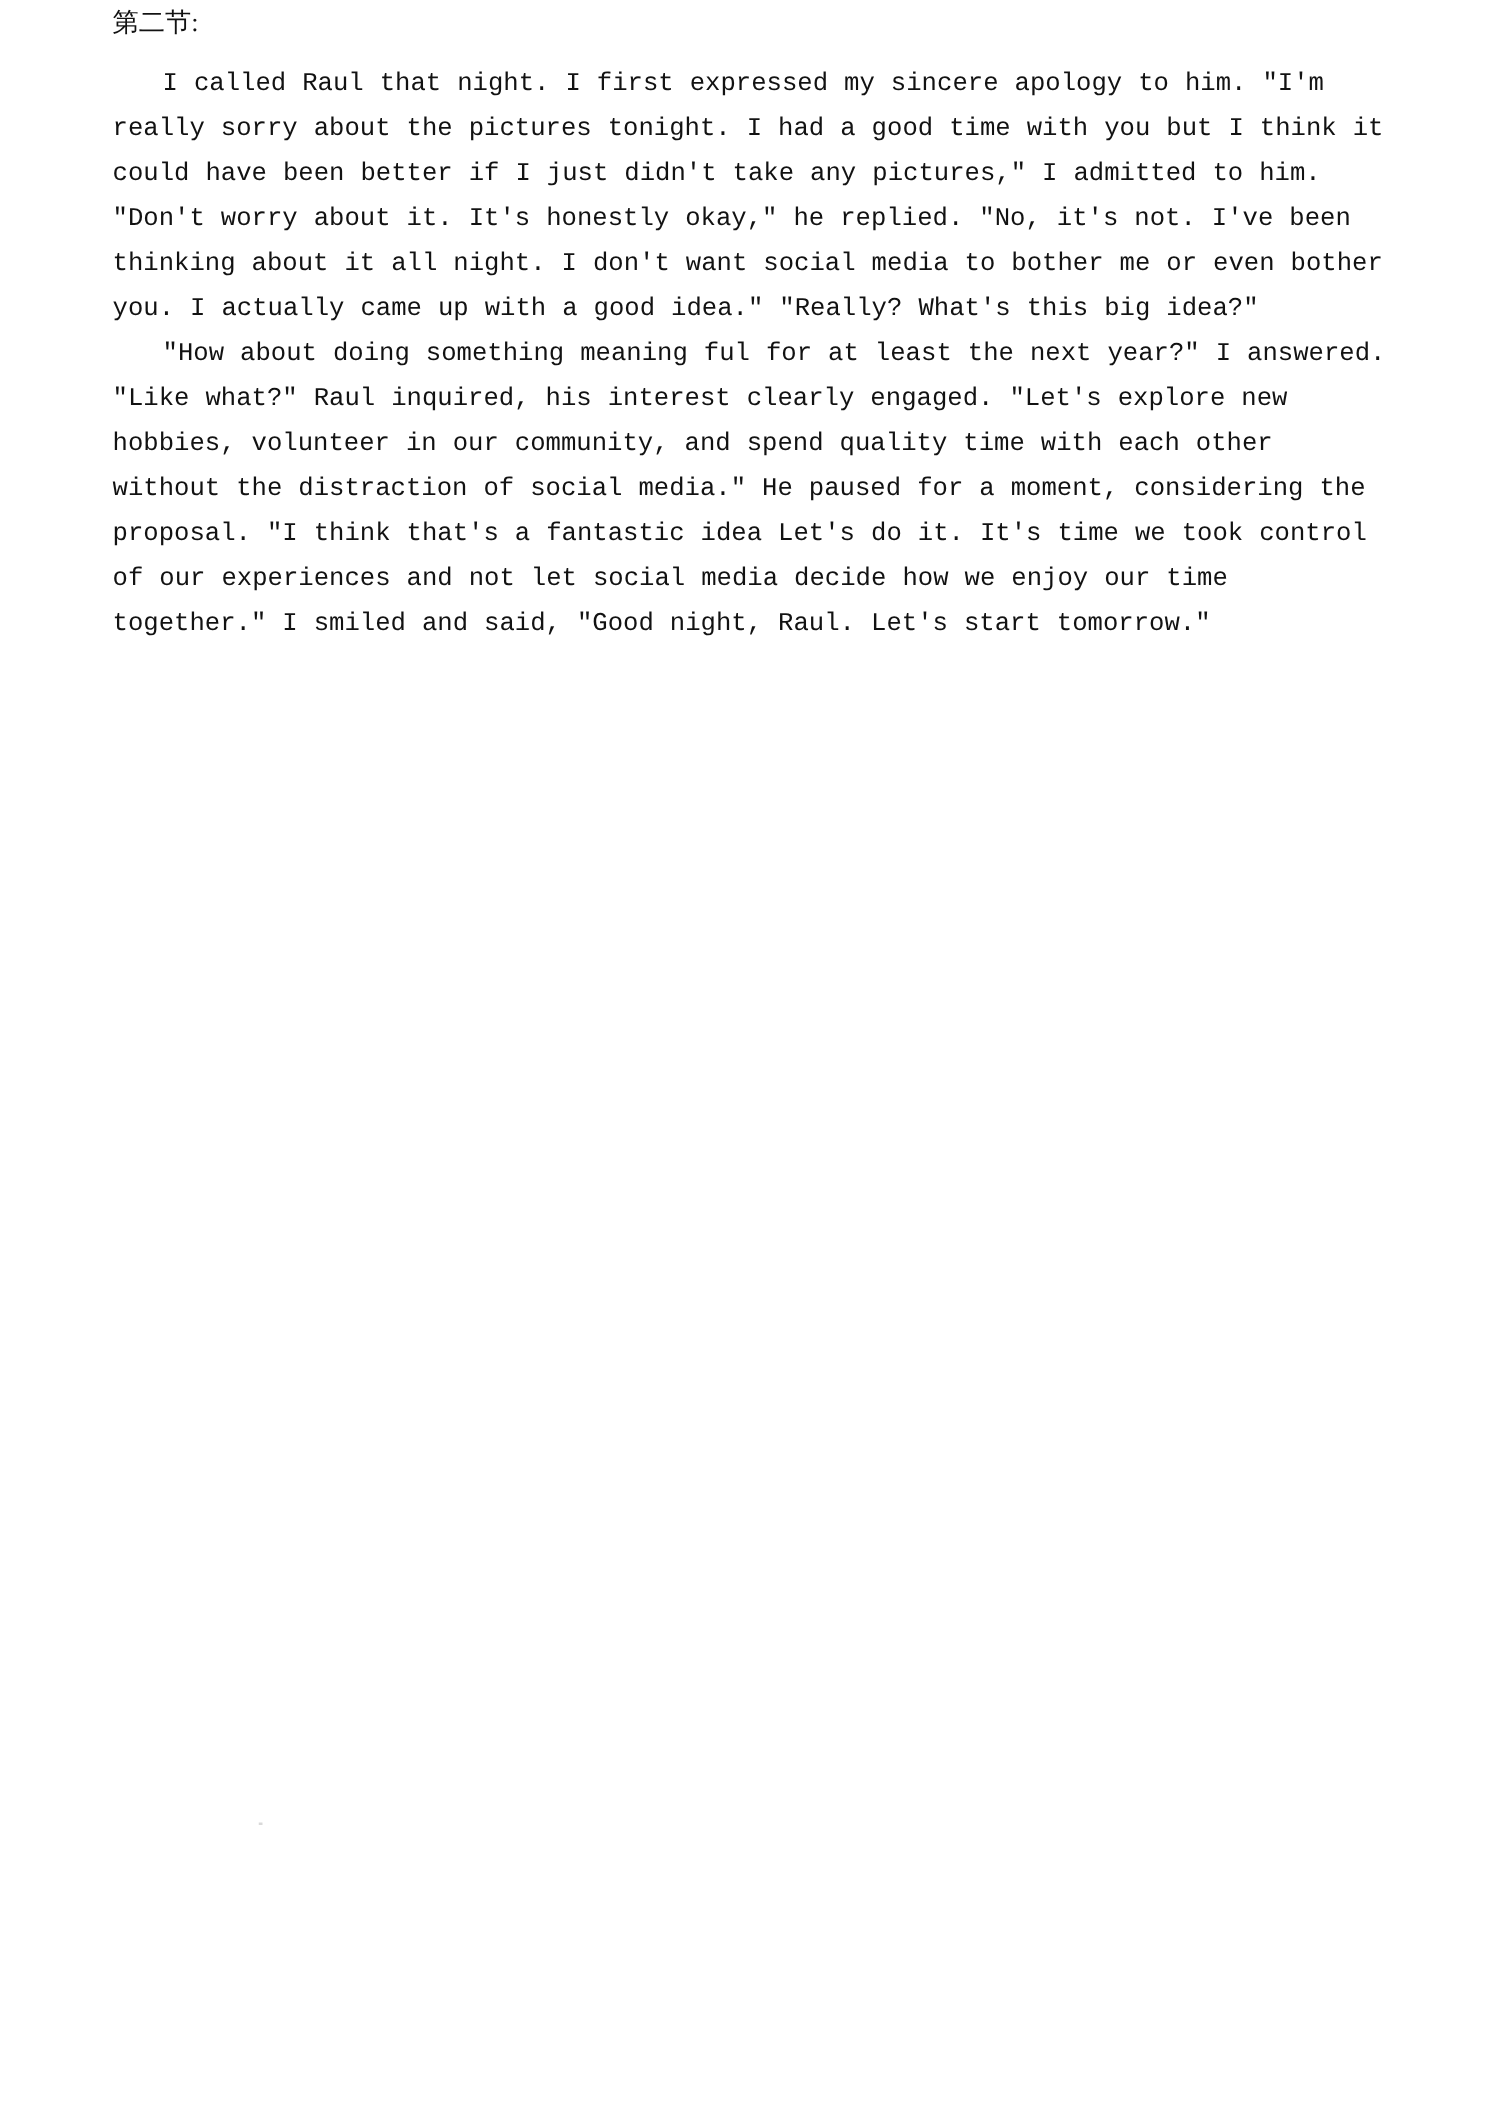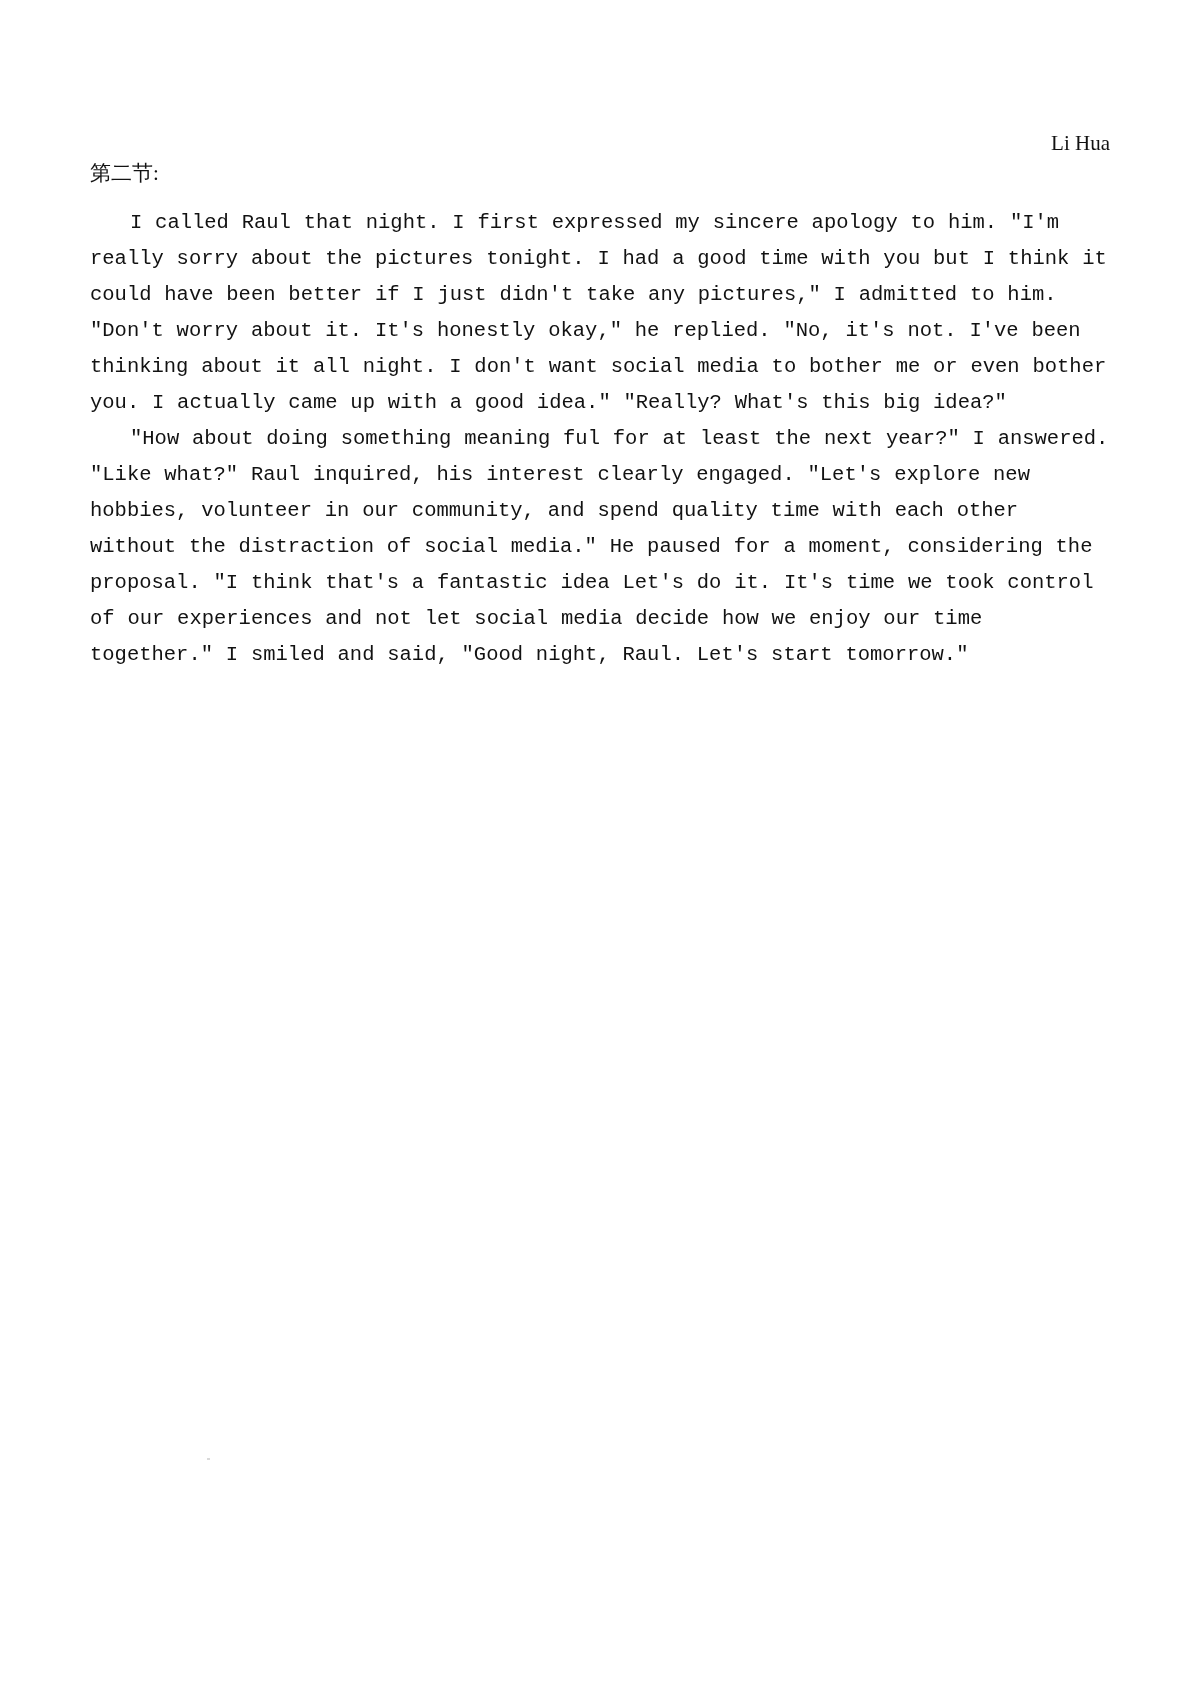--- a/index.html
+++ b/index.html
@@ -50,21 +50,20 @@
     top: 1458px;
     width: 3px;
     height: 2px;
     background: #d9d9d9;
   }
 </style>
 </head>
 <body>
 
 <div class="page">
-  <div class="signature">Li Hua</div>
 
   <div class="label">第二节:</div>
 
 
   <div class="essay">
     <p>I called Raul that night. I first expressed my sincere apology to him. "I'm really sorry about the pictures tonight. I had a good time with you but I think it could have been better if I just didn't take any pictures," I admitted to him. "Don't worry about it. It's honestly okay," he replied. "No, it's not. I've been thinking about it all night. I don't want social media to bother me or even bother you. I actually came up with a good idea." "Really? What's this big idea?"</p>
     <p>"How about doing something meaning ful for at least the next year?" I answered. "Like what?" Raul inquired, his interest clearly engaged. "Let's explore new hobbies, volunteer in our community, and spend quality time with each other without the distraction of social media." He paused for a moment, considering the proposal. "I think that's a fantastic idea Let's do it. It's time we took control of our experiences and not let social media decide how we enjoy our time together." I smiled and said, "Good night, Raul. Let's start tomorrow."</p>
   </div>
 </div>
 

